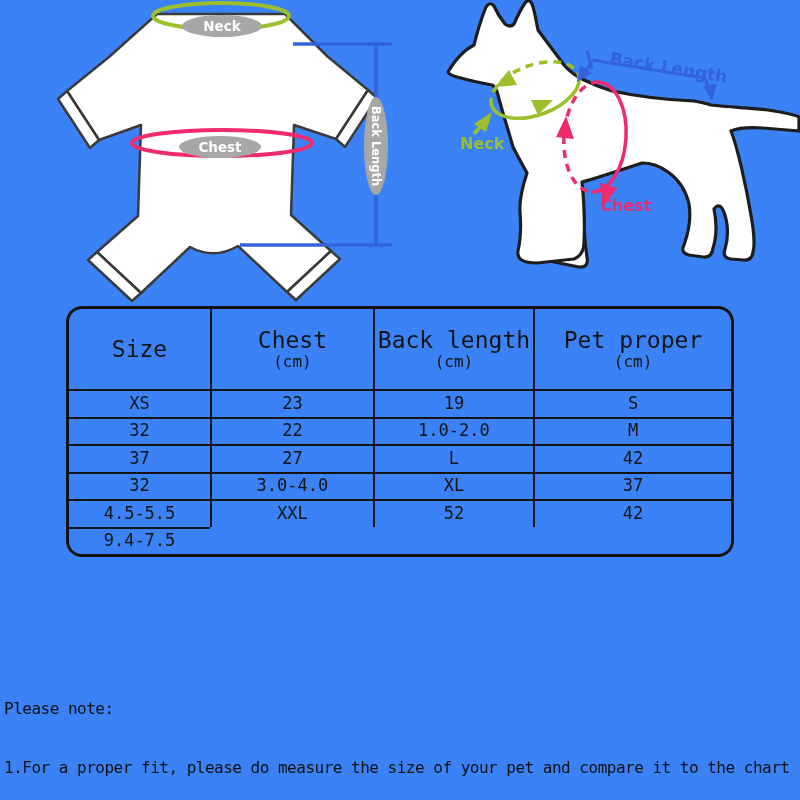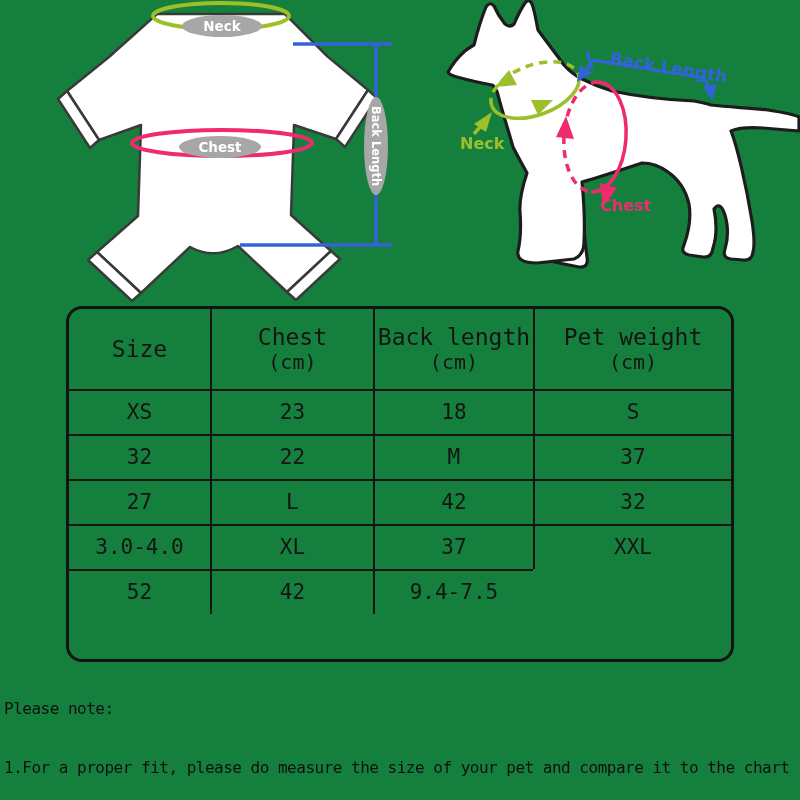--- a/index.html
+++ b/index.html
@@ -3,46 +3,46 @@
 <meta charset="utf-8">
 <style>
   :root{
     --green:#9CBF2B;
     --pink:#EE2B6E;
     --blue:#3363DB;
     --badge:#A7A7A7;
     --ink:#141414;
   }
   html,body{margin:0;padding:0;background:#fff;}
-  .canvas{position:relative;width:800px;height:800px;background:#15803d;overflow:hidden;
+  .canvas{position:relative;width:800px;height:800px;background:#3b82f6;overflow:hidden;
           font-family:"DejaVu Sans",sans-serif;}
   .figure-svg{position:absolute;left:0;top:0;}
   svg text{font-family:"DejaVu Sans",sans-serif;font-weight:bold;}
 
   
   .size-table{
-    position:absolute;left:66px;top:306px;width:668px;height:356px;
+    position:absolute;left:66px;top:306px;width:668px;height:251px;
     border:3px solid var(--ink);border-radius:16px;
     display:grid;
     grid-template-columns:21.3% 24.6% 24.2% 29.9%;
     grid-template-rows:80px repeat(6,1fr);
     font-family:"DejaVu Sans Mono",monospace;color:var(--ink);
     box-sizing:border-box;
   }
   .tcell{
     border-top:2.5px solid var(--ink);
     border-left:2.5px solid var(--ink);
     display:flex;flex-direction:column;align-items:center;justify-content:center;
     line-height:1.15;
   }
   .size-table > .tcell:nth-child(-n+4){border-top:none;}
   .size-table > .tcell:nth-child(4n+1){border-left:none;}
   .hlabel{font-size:23px;}
-  .hunit{font-size:20px;}
-  .dval{font-size:21px;}
+  .hunit{font-size:16px;}
+  .dval{font-size:17px;}
 
   
   .notes{
     position:absolute;left:4px;top:660px;width:796px;
     font-family:"DejaVu Sans Mono",monospace;
     font-size:16px;line-height:19.5px;letter-spacing:-0.5px;color:#101010;
     white-space:pre;
   }
   .note-line{height:19.5px;}
 </style>
@@ -144,43 +144,46 @@
     </div>
     <div class="tcell">
       <div class="hlabel">Chest</div>
       <div class="hunit">(cm)</div>
     </div>
     <div class="tcell">
       <div class="hlabel">Back length</div>
       <div class="hunit">(cm)</div>
     </div>
     <div class="tcell">
-      <div class="hlabel">Pet weight</div>
+      <div class="hlabel">Pet proper</div>
       <div class="hunit">(cm)</div>
     </div>
 
     <div class="tcell">
         <div class="dval">XS</div>
       </div>
     <div class="tcell">
         <div class="dval">23</div>
       </div>
     <div class="tcell">
-        <div class="dval">18</div>
+        <div class="dval">19</div>
       </div>
 
     <div class="tcell">
         <div class="dval">S</div>
       </div>
     <div class="tcell">
         <div class="dval">32</div>
       </div>
     <div class="tcell">
         <div class="dval">22</div>
       </div>
+    <div class="tcell">
+        <div class="dval">1.0-2.0</div>
+      </div>
 
     <div class="tcell">
         <div class="dval">M</div>
       </div>
     <div class="tcell">
         <div class="dval">37</div>
       </div>
     <div class="tcell">
         <div class="dval">27</div>
       </div>
@@ -196,20 +199,23 @@
       </div>
     <div class="tcell">
         <div class="dval">3.0-4.0</div>
       </div>
 
     <div class="tcell">
         <div class="dval">XL</div>
       </div>
     <div class="tcell">
         <div class="dval">37</div>
+      </div>
+    <div class="tcell">
+        <div class="dval">4.5-5.5</div>
       </div>
 
     <div class="tcell">
         <div class="dval">XXL</div>
       </div>
     <div class="tcell">
         <div class="dval">52</div>
       </div>
     <div class="tcell">
         <div class="dval">42</div>

